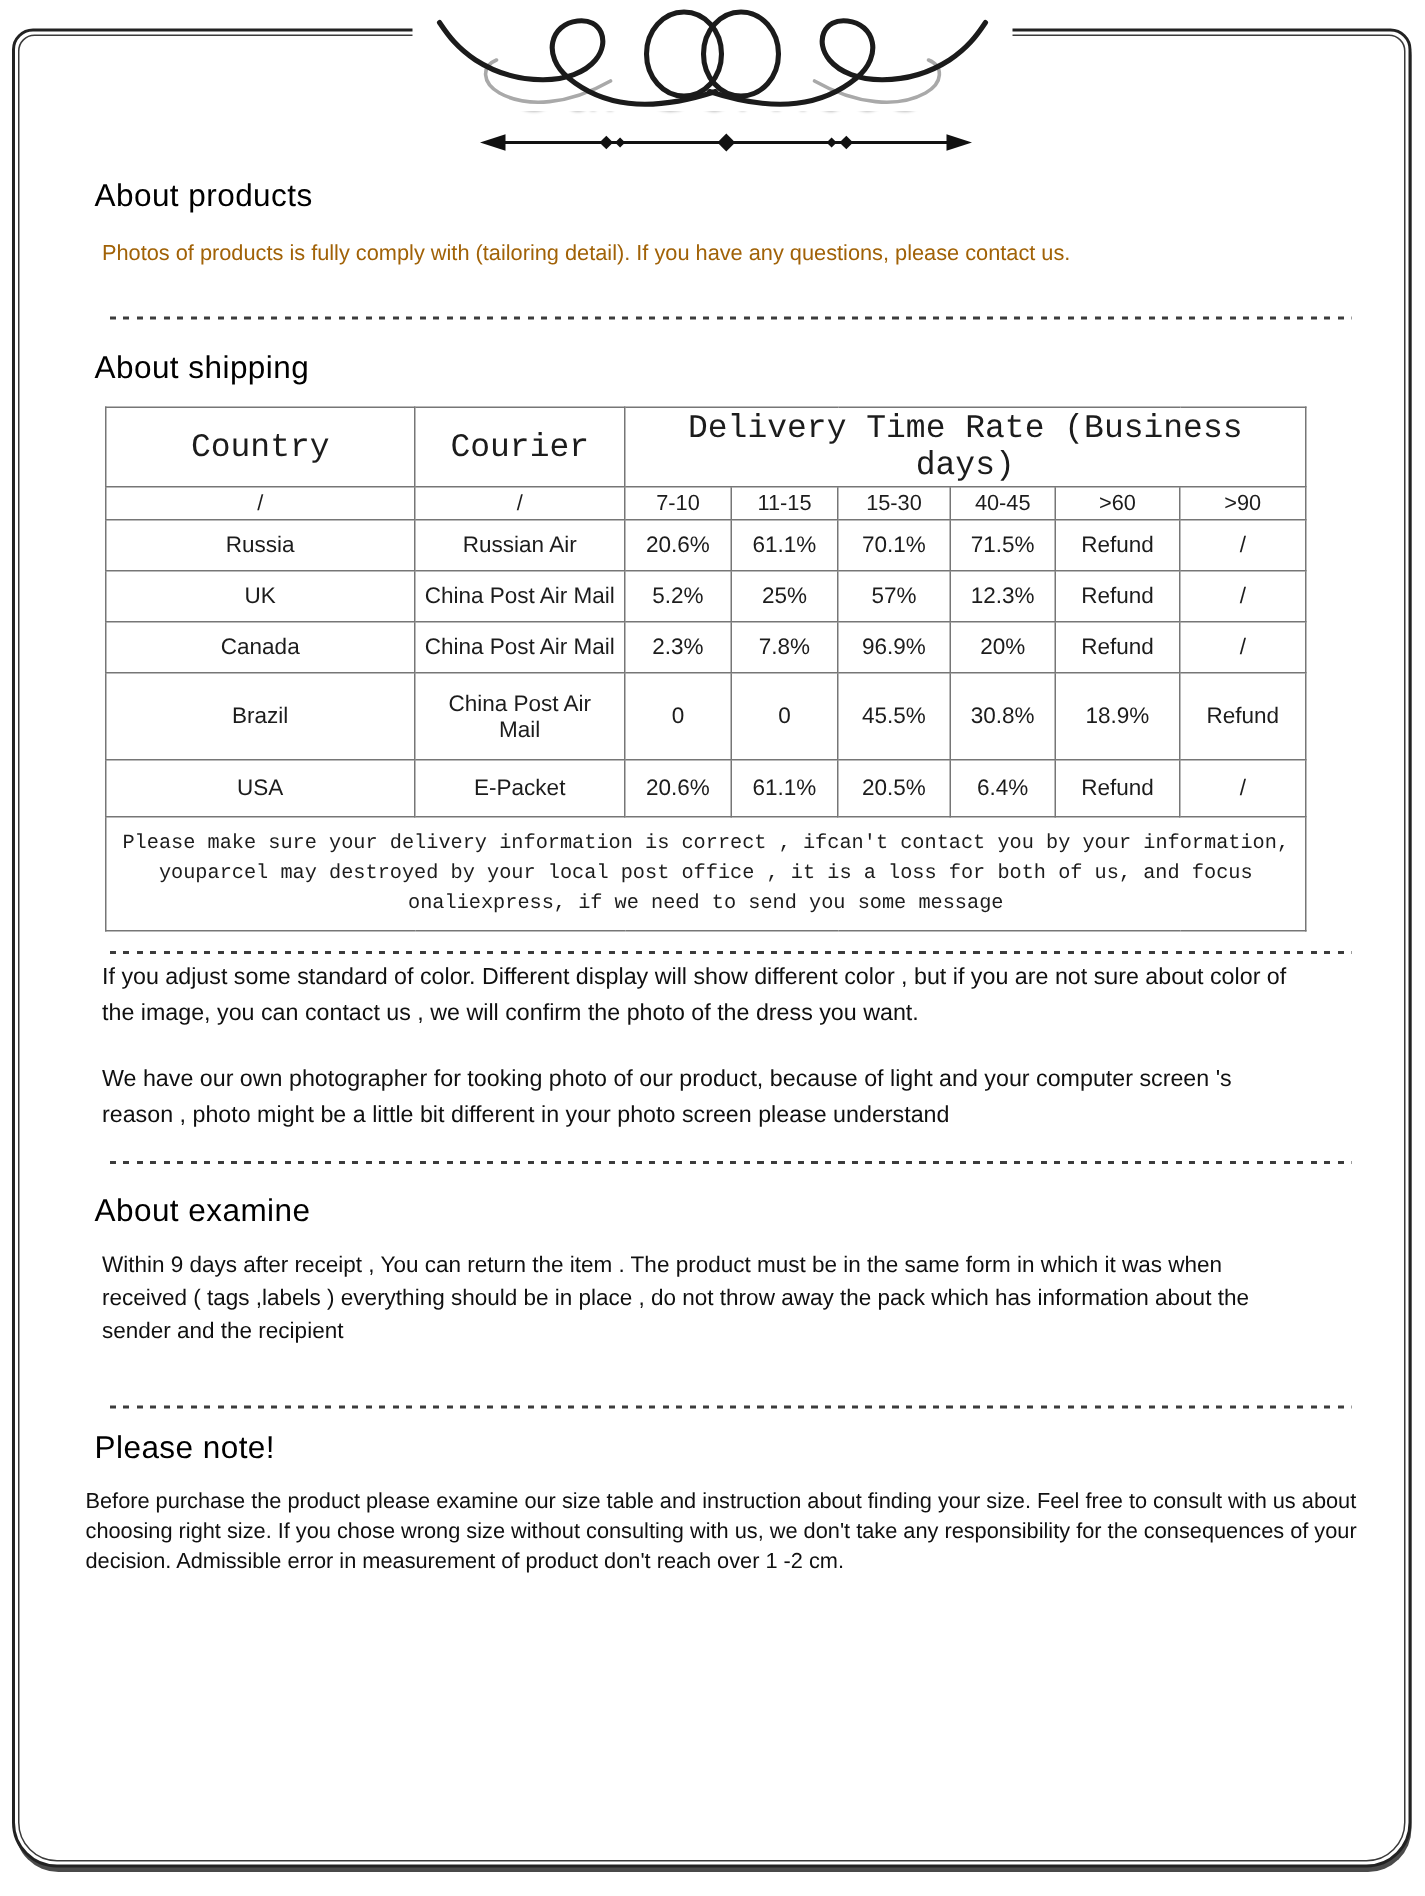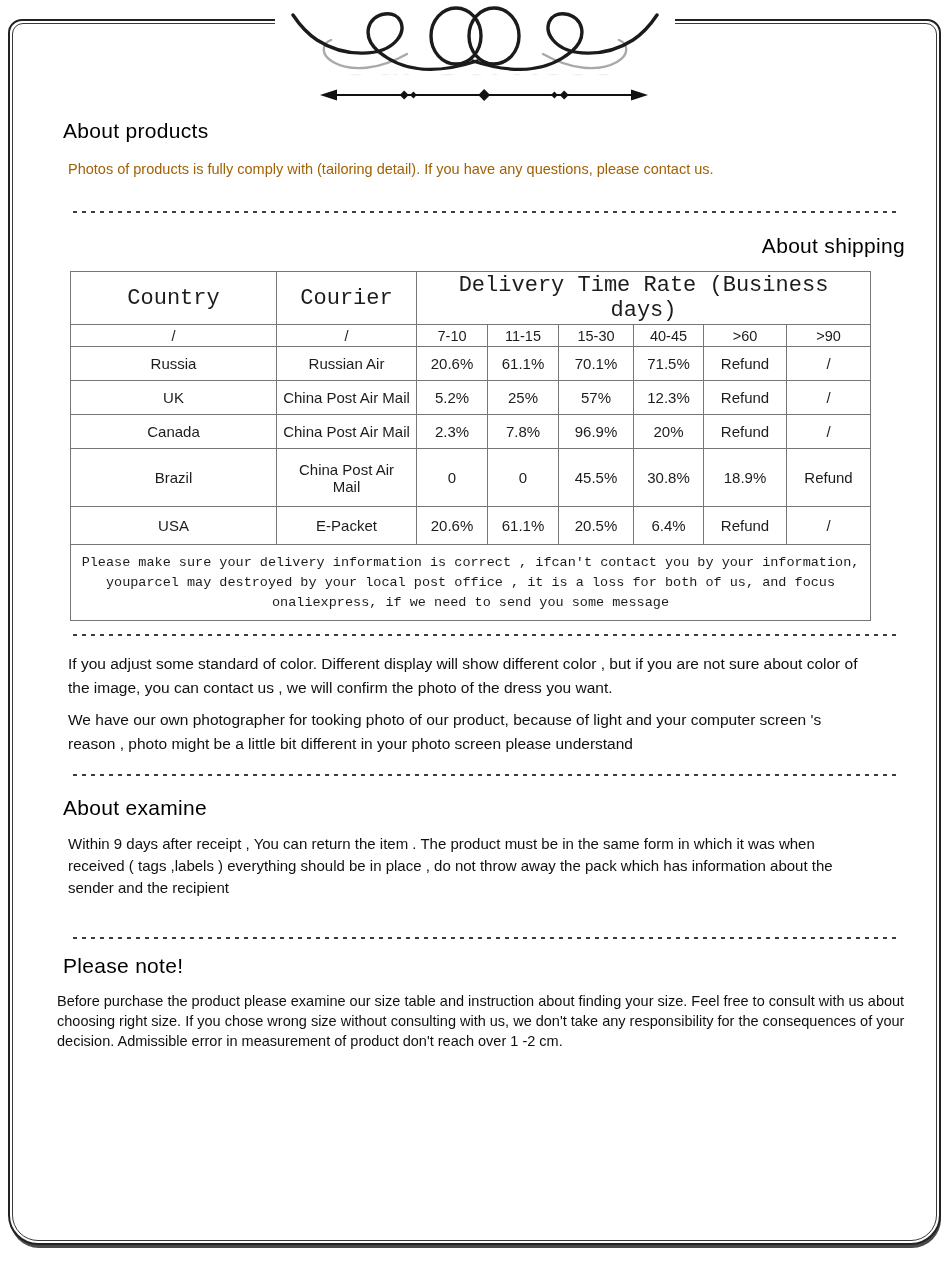--- a/index.html
+++ b/index.html
@@ -32,21 +32,21 @@
     font-size:21px;font-weight:400;color:#000000;letter-spacing:.3px;margin:0;
   }
   .small-body{font-size:14.5px;color:#a16207;padding-left:5px;margin:0;}
   .dashed-divider{
     height:2px;margin:0 4px 0 10px;
     background:repeating-linear-gradient(90deg,#3c3c3c 0 4px,transparent 4px 9px);
   }
   .m-products-h{margin-top:16px;}
   .m-products-p{margin-top:18px;}
   .m-div1{margin-top:34px;}
-  .m-shipping-h{margin-top:21px;text-align:right;}
+  .m-shipping-h{margin-top:21px;}
   table.ship{
     border-collapse:collapse;margin:13px 0 0 7px;width:800px;table-layout:fixed;
   }
   table.ship td, table.ship th{
     border:1px solid #767676;text-align:center;vertical-align:middle;
     padding:1px 4px;font-size:15px;color:#1c1c1c;overflow:hidden;
   }
   table.ship th{
     font-family:"Liberation Mono", monospace;font-weight:400;font-size:22px;
   }
@@ -62,22 +62,22 @@
     padding:2px 8px;
   }
   tr.r-note1{height:64px;} tr.r-note1 td{vertical-align:top;padding-top:3px;}
   tr.r-note2{height:76px;}
   .m-div2{margin-top:13px;}
   .m-color-h{margin-top:17px;}
   .para{
     font-size:15.5px;line-height:24px;color:#101010;margin:0;padding-left:5px;
     width:795px;
   }
-  .m-color-p1{margin-top:16px;}
-  .m-color-p2{margin-top:8px;}
+  .m-color-p1{margin-top:4px;}
+  .m-color-p2{margin-top:20px;}
   .m-div3{margin-top:18px;}
   .m-return-h{margin-top:20px;}
   .m-return-p{margin-top:13px;font-size:15px;line-height:22px;width:800px;}
   .m-div4{margin-top:38px;}
   .m-note-h{margin-top:15px;}
   .m-note-p{
     margin:13px 0 0 -6px;font-size:14.5px;line-height:20px;width:868px;
     padding-left:0;
   }
 </style>

